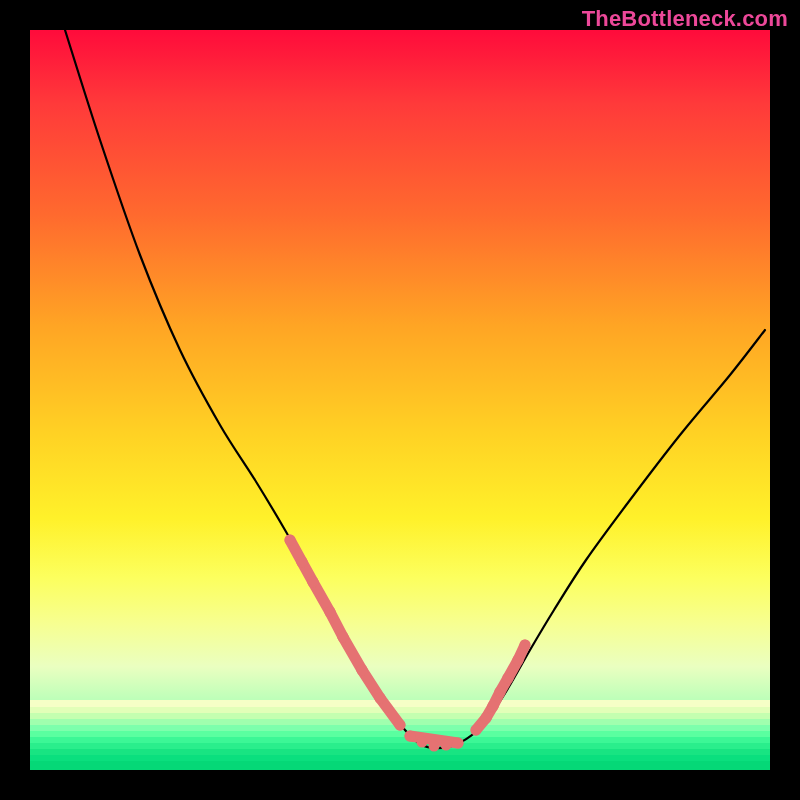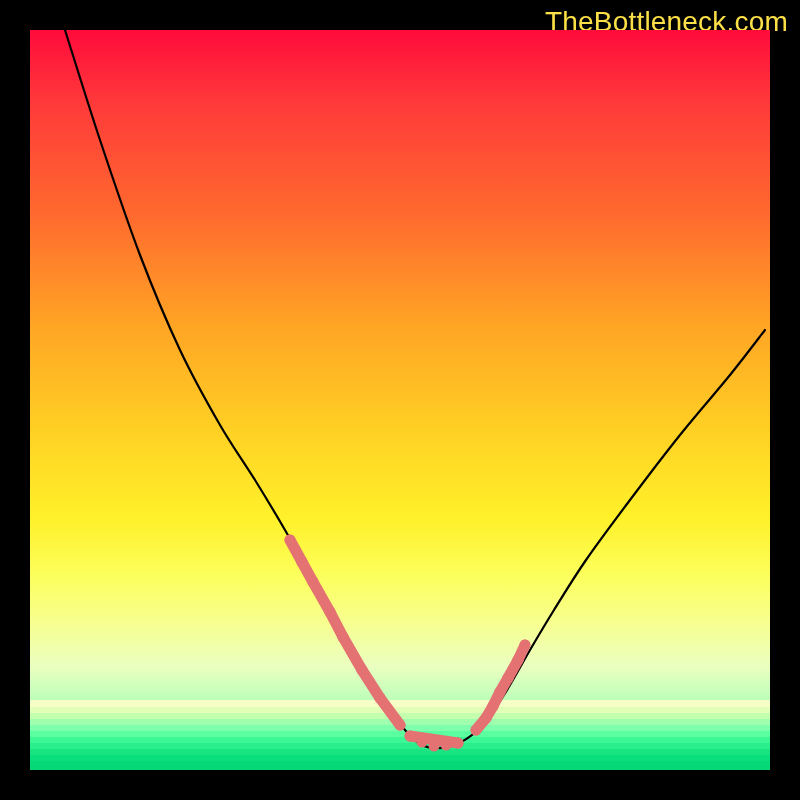--- a/index.html
+++ b/index.html
@@ -46,23 +46,23 @@
     height: 70px;
     pointer-events: none;
   }
   .bottom-stripes div {
     width: 100%;
   }
   .watermark {
     position: absolute;
     top: 6px;
     right: 12px;
-    color: #fde047;
-    font-size: 28px;
-    font-weight: 400;
+    color: #ec4899;
+    font-size: 22px;
+    font-weight: 700;
     letter-spacing: 0.2px;
     user-select: none;
   }
   svg.curve {
     position: absolute;
     inset: 0;
     width: 100%;
     height: 100%;
     overflow: visible;
   }

